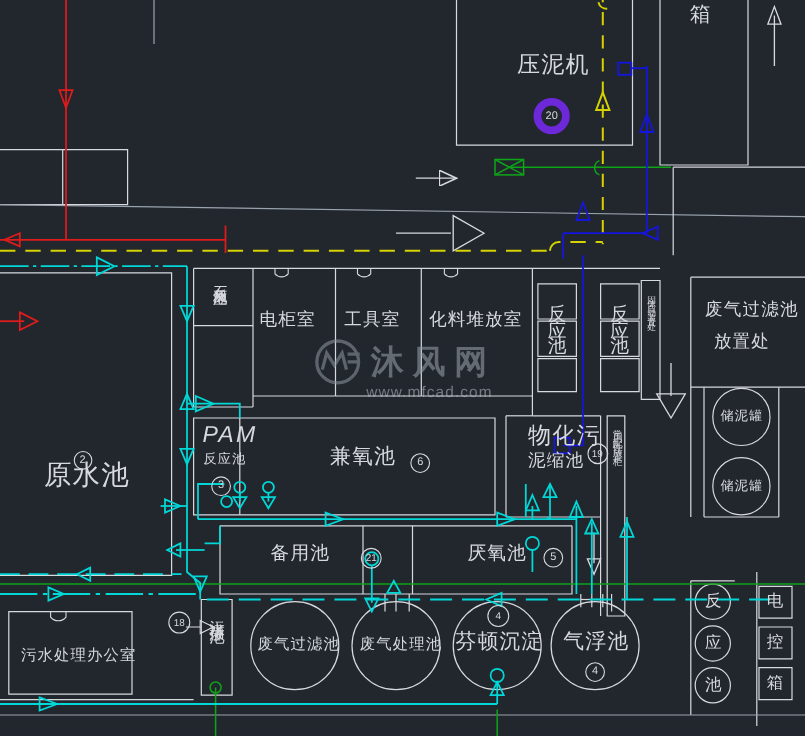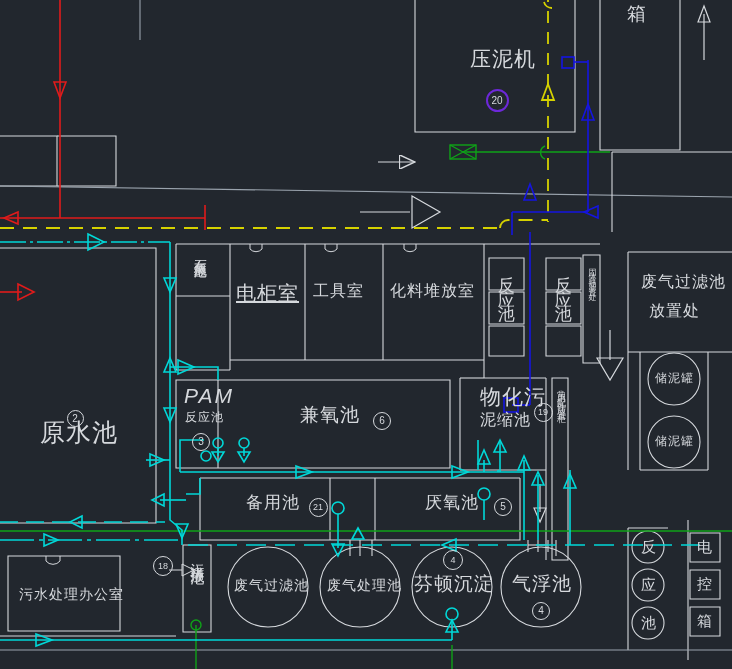--- a/index.html
+++ b/index.html
@@ -256,21 +256,21 @@
     </g>
 
   </svg>
 
   <div class="lbl" style="left:40px;top:375px;font-size:25px;margin-top:44px;">原水池</div>
   <div class="num" style="left:60px;top:410px;width:30px;">
     <span style="display:inline-block;border:1px solid #d6d9dd;border-radius:50%;width:15px;height:15px;line-height:15px;font-size:10px;">2</span>
   </div>
 
   <div class="lbl vlbl" style="left:193px;top:250px;font-size:13px;">石灰反应池</div>
-  <div class="lbl" style="left:236px;top:283px;font-size:20px;text-decoration:underline;">电柜室</div>
+  <div class="lbl" style="left:236px;top:283px;font-size:16px;">电柜室</div>
   <div class="lbl" style="left:313px;top:283px;font-size:16px;">工具室</div>
   <div class="lbl" style="left:390px;top:283px;font-size:16px;">化料堆放室</div>
 
   <div class="lbl vlbl" style="left:497px;top:262px;font-size:17px;letter-spacing:15px;">反应池</div>
   <div class="lbl vlbl" style="left:554px;top:262px;font-size:17px;letter-spacing:15px;">反应池</div>
   <div class="lbl vlbl" style="left:587px;top:262px;font-size:8px;letter-spacing:4px;">固体自动装置处</div>
 
   <div class="lbl" style="left:641px;top:274px;font-size:16px;">废气过滤池</div>
   <div class="lbl" style="left:649px;top:303px;font-size:16px;">放置处</div>
   <div class="lbl" style="left:655px;top:372px;font-size:12px;">储泥罐</div>
@@ -290,36 +290,36 @@
   <div class="lbl" style="left:480px;top:386px;font-size:21px;">物化污</div>
   <div class="lbl" style="left:480px;top:412px;font-size:16px;">泥缩池</div>
   <div class="num" style="left:533px;top:403px;width:20px;">
     <span style="display:inline-block;border:1px solid #d6d9dd;border-radius:50%;width:17px;height:17px;line-height:17px;font-size:9px;">19</span>
   </div>
 
   <div class="lbl vlbl" style="left:556px;top:383px;font-size:9px;letter-spacing:4px;">常用配件放置柜</div>
 
   <div class="lbl" style="left:246px;top:494px;font-size:17px;">备用池</div>
   <div class="num" style="left:308px;top:498px;width:20px;">
-    <span style="display:inline-block;border:1px solid #d6d9dd;border-radius:50%;width:17px;height:17px;line-height:17px;font-size:9px;">21</span>
+    <span style="display:inline-block;border:1px solid #d6d9dd;border-radius:50%;width:17px;height:17px;line-height:17px;font-size:9px;margin-left:20px;">21</span>
   </div>
 
   <div class="lbl" style="left:425px;top:494px;font-size:17px;font-family:Liberation Serif, serif;">厌氧池</div>
   <div class="num" style="left:493px;top:498px;width:20px;">
     <span style="display:inline-block;border:1px solid #d6d9dd;border-radius:50%;width:16px;height:16px;line-height:16px;font-size:10px;">5</span>
   </div>
 
   <div class="lbl" style="left:470px;top:48px;font-size:21px;">压泥机</div>
   <div class="num" style="left:485px;top:89px;width:24px;">
-    <span style="display:inline-block;border:2px solid #6d28d9;border-radius:50%;width:19px;height:19px;line-height:19px;font-size:10px;">20</span>
+    <span style="display:inline-block;border:7px solid #6d28d9;border-radius:50%;width:19px;height:19px;line-height:19px;font-size:10px;">20</span>
   </div>
 
   <div class="lbl" style="left:627px;top:4px;font-size:19px;">箱</div>
 
-  <div class="lbl" style="left:19px;top:588px;font-size:14px;font-family:Liberation Serif, serif;">污水处理办公室</div>
+  <div class="lbl" style="left:19px;top:588px;font-size:14px;">污水处理办公室</div>
   <div class="lbl vlbl" style="left:190px;top:552px;font-size:14px;letter-spacing:2px;">污水排放池</div>
   <div class="num" style="left:152px;top:556px;width:22px;">
     <span style="display:inline-block;border:1px solid #d6d9dd;border-radius:50%;width:18px;height:18px;line-height:18px;font-size:9px;">18</span>
   </div>
   <svg style="position:absolute;left:168px;top:562px;width:28px;height:16px;">
     <path d="M1,8 L14,8" stroke="#d6d9dd" fill="none"></path>
     <path d="M14,2 L26,8 L14,14 Z" stroke="#d6d9dd" fill="none"></path>
   </svg>
 
   <div class="lbl" style="left:234px;top:578px;font-size:14px;">废气过滤池</div>
@@ -334,14 +334,25 @@
   </div>
 
   <div class="lbl" style="left:641px;top:539px;font-size:15px;">反</div>
   <div class="lbl" style="left:641px;top:577px;font-size:15px;">应</div>
   <div class="lbl" style="left:641px;top:615px;font-size:15px;">池</div>
 
   <div class="lbl" style="left:697px;top:539px;font-size:15px;">电</div>
   <div class="lbl" style="left:697px;top:576px;font-size:15px;">控</div>
   <div class="lbl" style="left:697px;top:613px;font-size:15px;">箱</div>
 
+  <div class="wm" style="left:283px;top:308px;">
+    <div style="display:flex;align-items:center;gap:6px;">
+      <svg width="48" height="42">
+        <circle cx="24" cy="21" r="19" fill="none" stroke="#8e979f" stroke-width="3"></circle>
+        <path d="M10,28 L14,13 L21,24 L28,13 L32,28" fill="none" stroke="#8e979f" stroke-width="3"></path>
+        <path d="M33,14 L44,14 M33,21 L42,21" stroke="#8e979f" stroke-width="3"></path>
+      </svg>
+      <span class="wm-txt">沐风网</span>
+    </div>
+    <div class="wm-url" style="margin-top:-2px;margin-left:50px;">www.mfcad.com</div>
+  </div>
 
 </div>
 
 </body></html>

